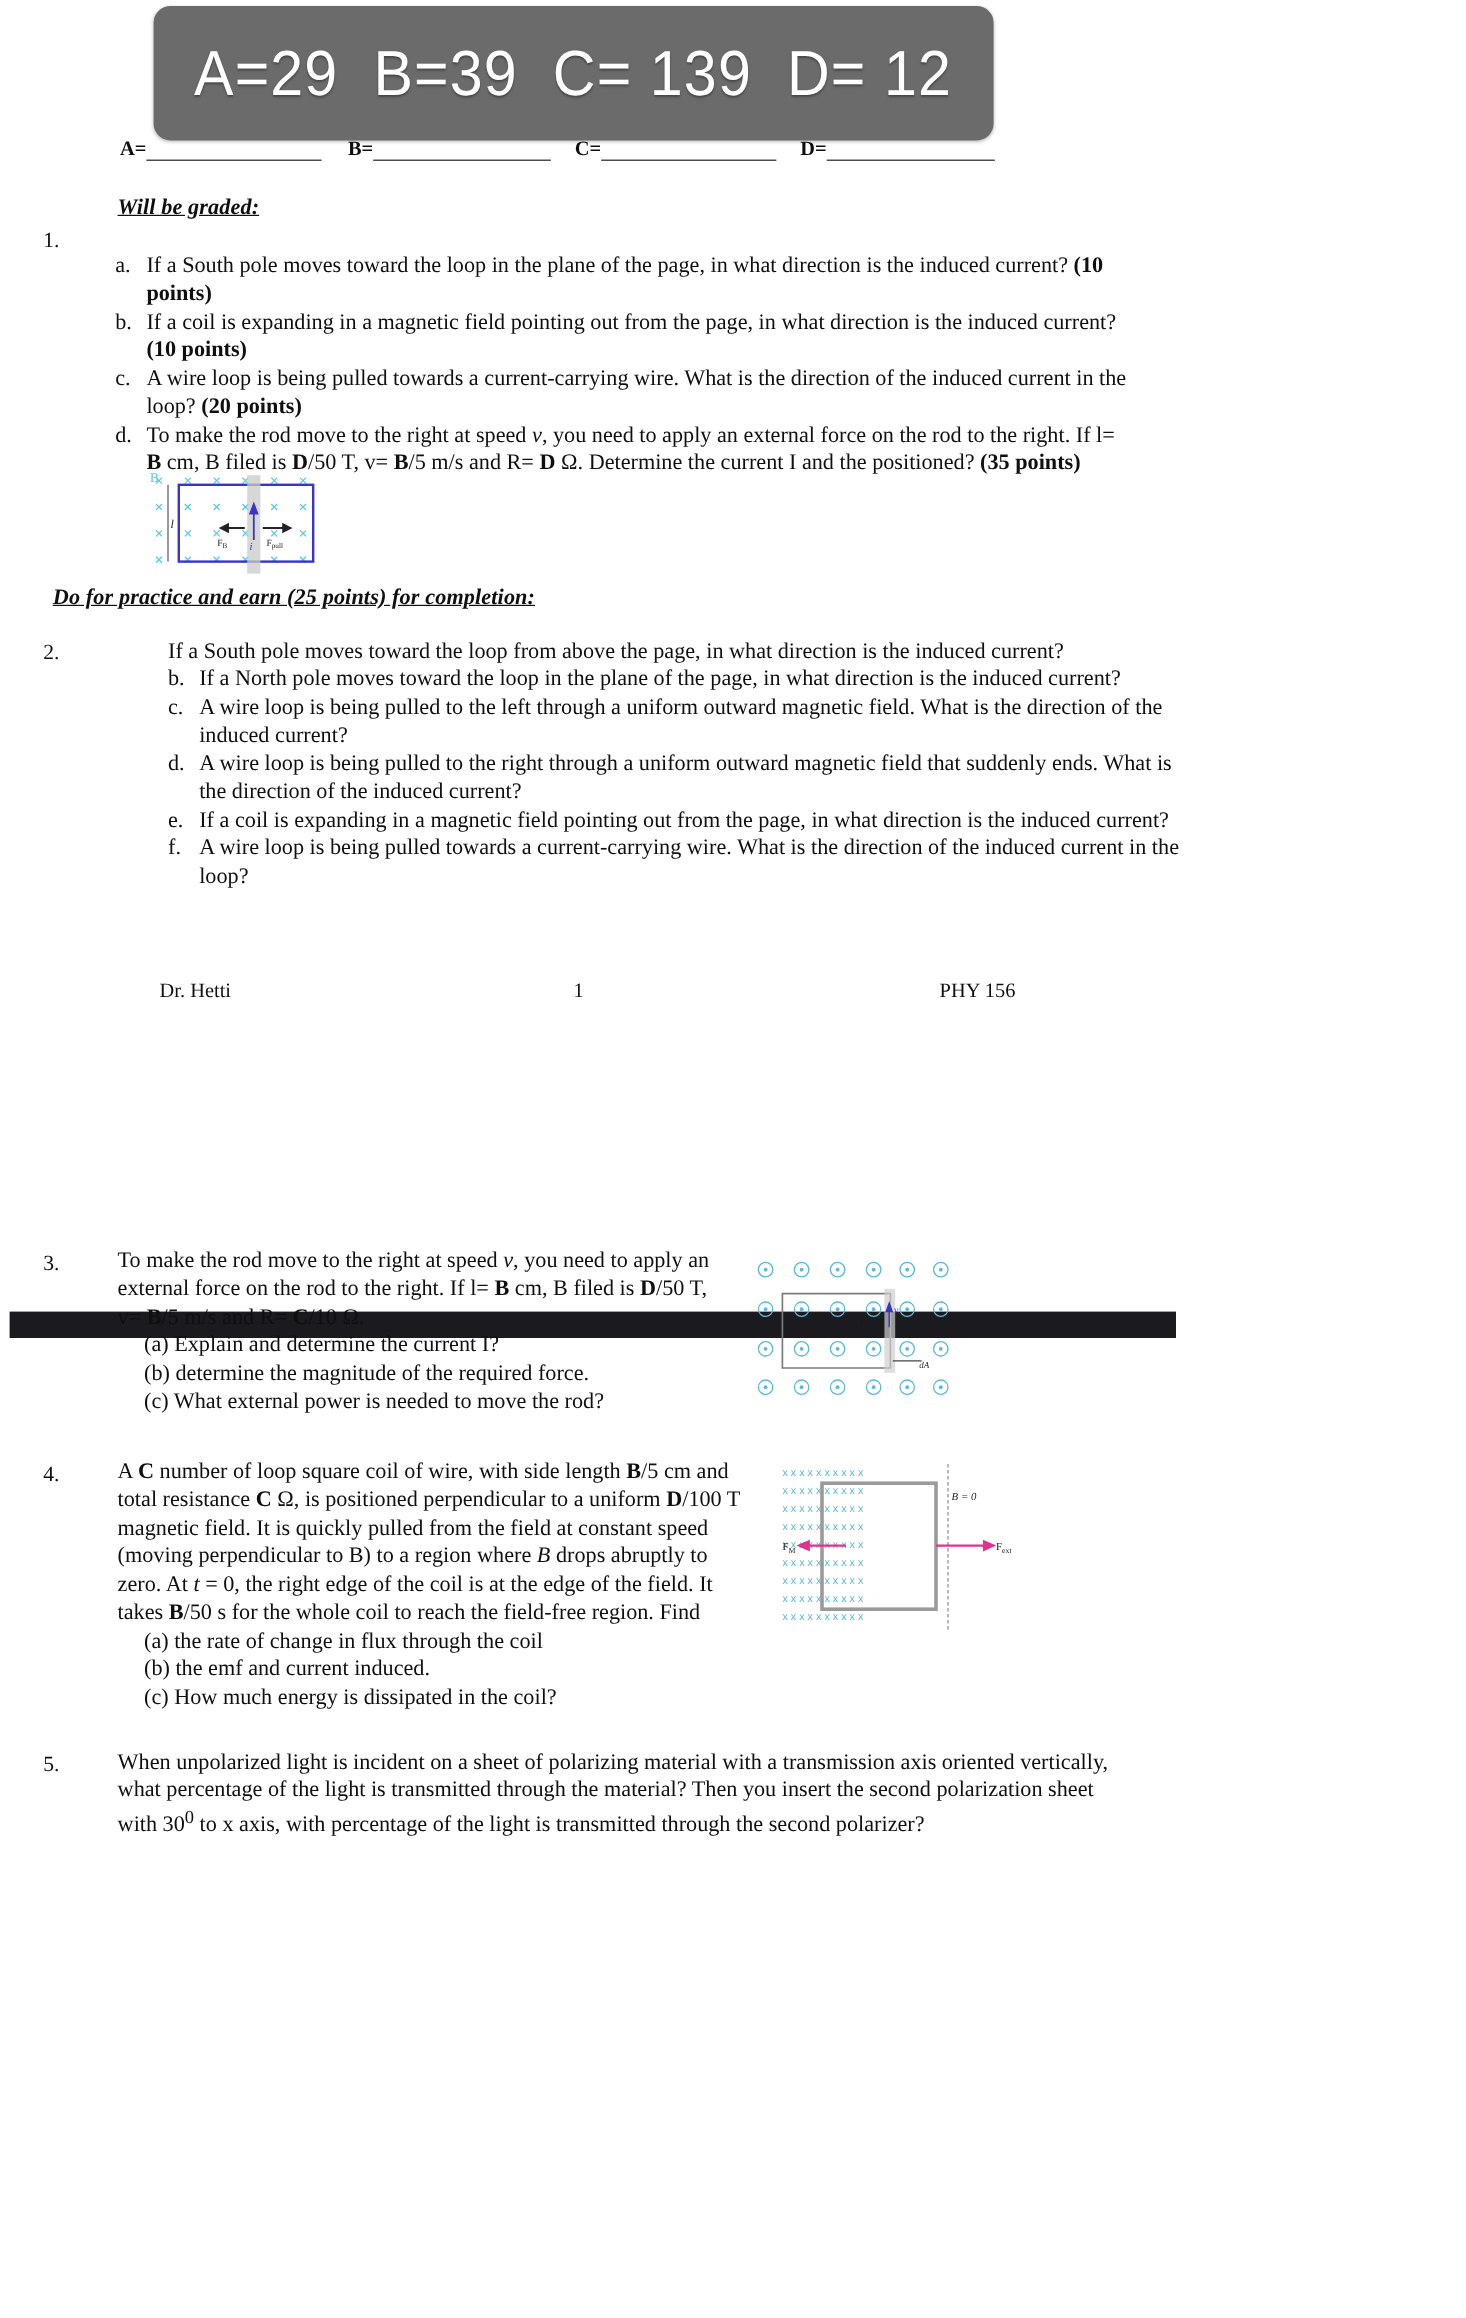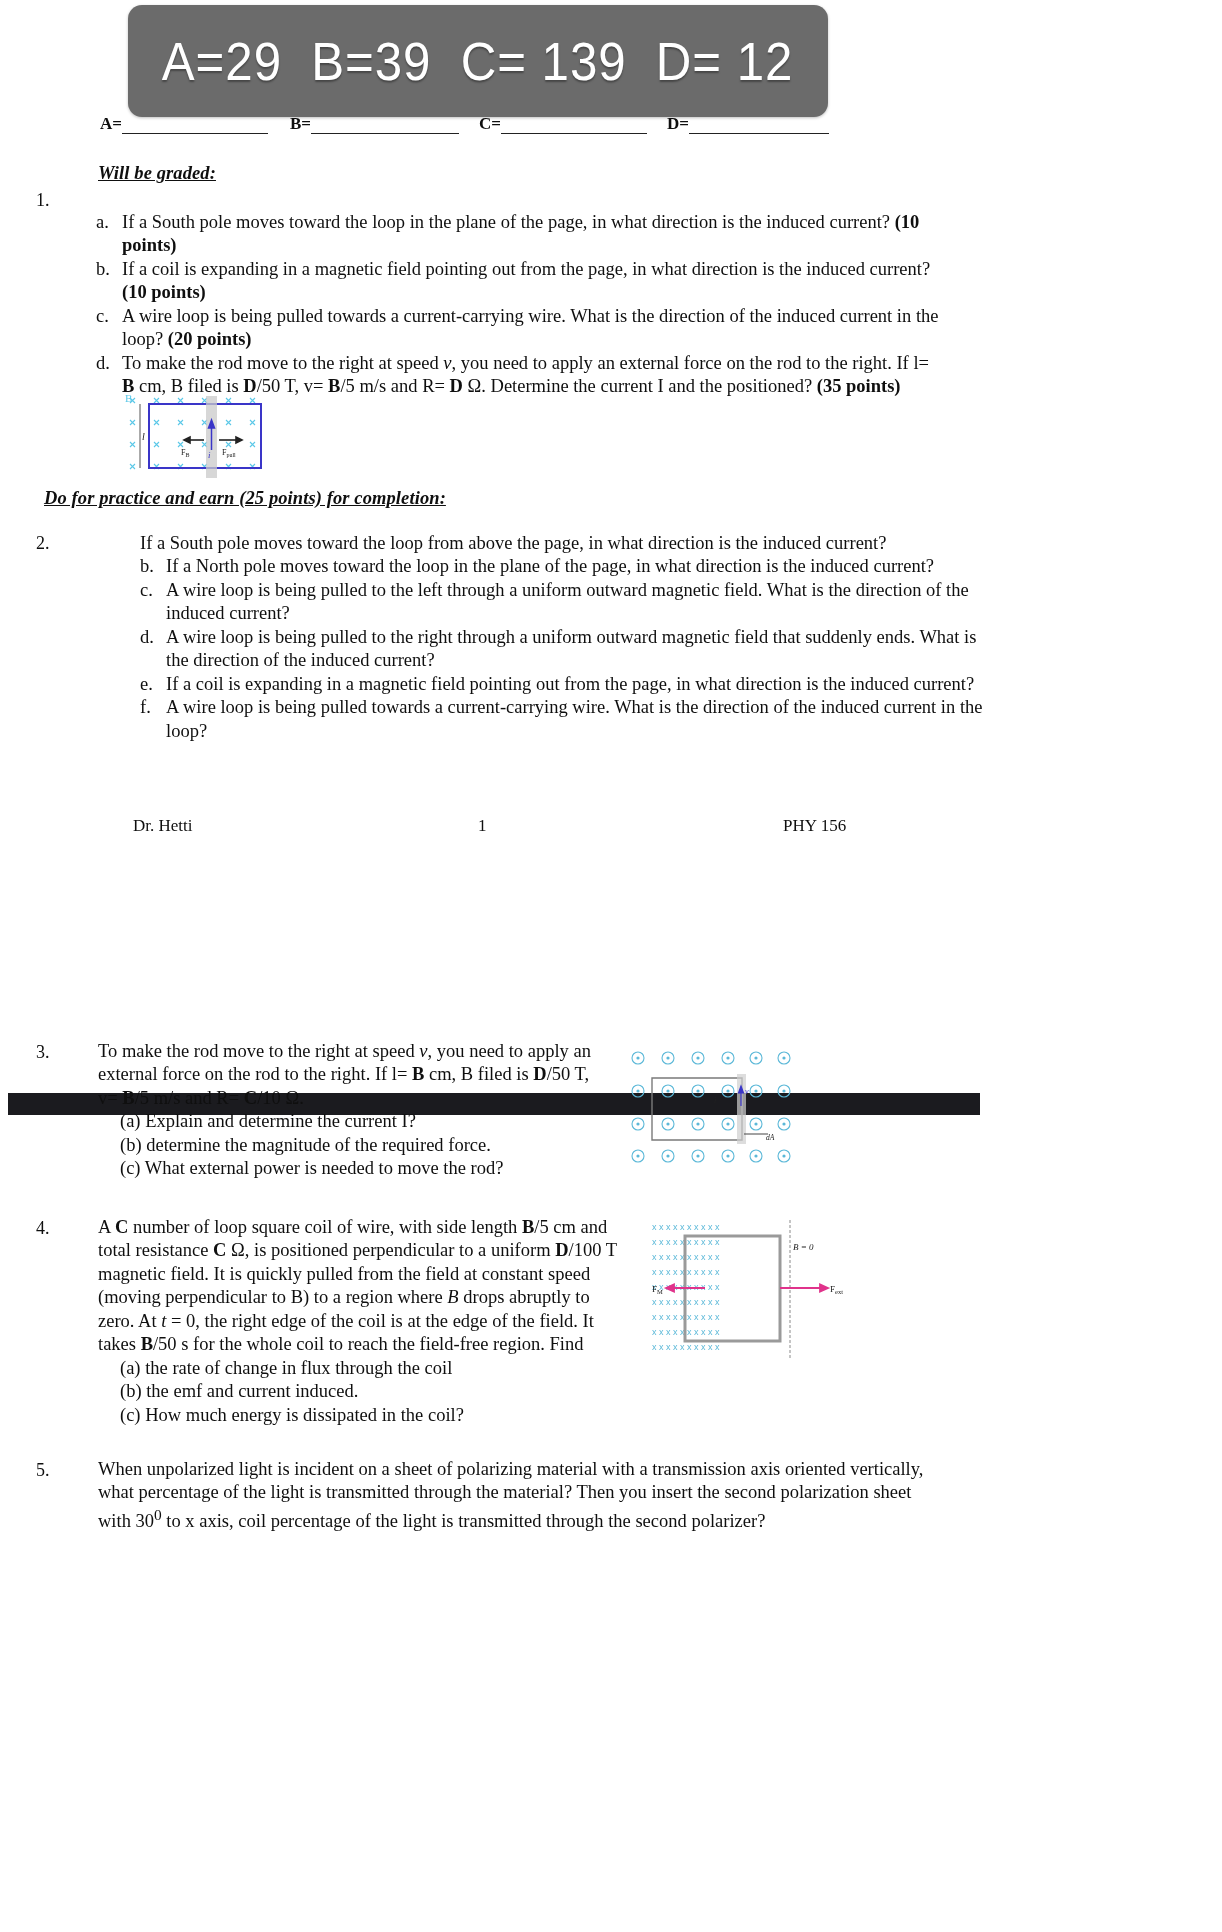--- a/index.html
+++ b/index.html
@@ -320,16 +320,16 @@
           <polygon points="178,70 170,66.5 170,73.5" fill="#e0338b"></polygon>
       </g>
       <text x="143" y="32" font-size="9" font-style="italic" fill="#222" font-family="Liberation Serif, serif">B = 0</text>
       <text x="2" y="74" font-size="9" fill="#222" font-family="Liberation Serif, serif">F<tspan font-size="6.5" dy="2">M</tspan></text>
       <text x="180" y="74" font-size="9" fill="#222" font-family="Liberation Serif, serif">F<tspan font-size="6.5" dy="2">ext</tspan></text>
     </svg>
   </div>
 
   <div class="qnum" style="left:36px;top:1460px;">5.</div>
   <div class="qbody" style="left:98px;top:1458px;width:850px;">
-    <span>When unpolarized light is incident on a sheet of polarizing material with a transmission axis oriented vertically, what percentage of the light is transmitted through the material? Then you insert the second polarization sheet with 30</span><sup>0</sup><span> to x axis, coil percentage of the light is transmitted through the second polarizer?</span>
+    <span>When unpolarized light is incident on a sheet of polarizing material with a transmission axis oriented vertically, what percentage of the light is transmitted through the material? Then you insert the second polarization sheet with 30</span><sup>0</sup><span> to x axis, with percentage of the light is transmitted through the second polarizer?</span>
   </div>
 
 </div>
 
 </body></html>

